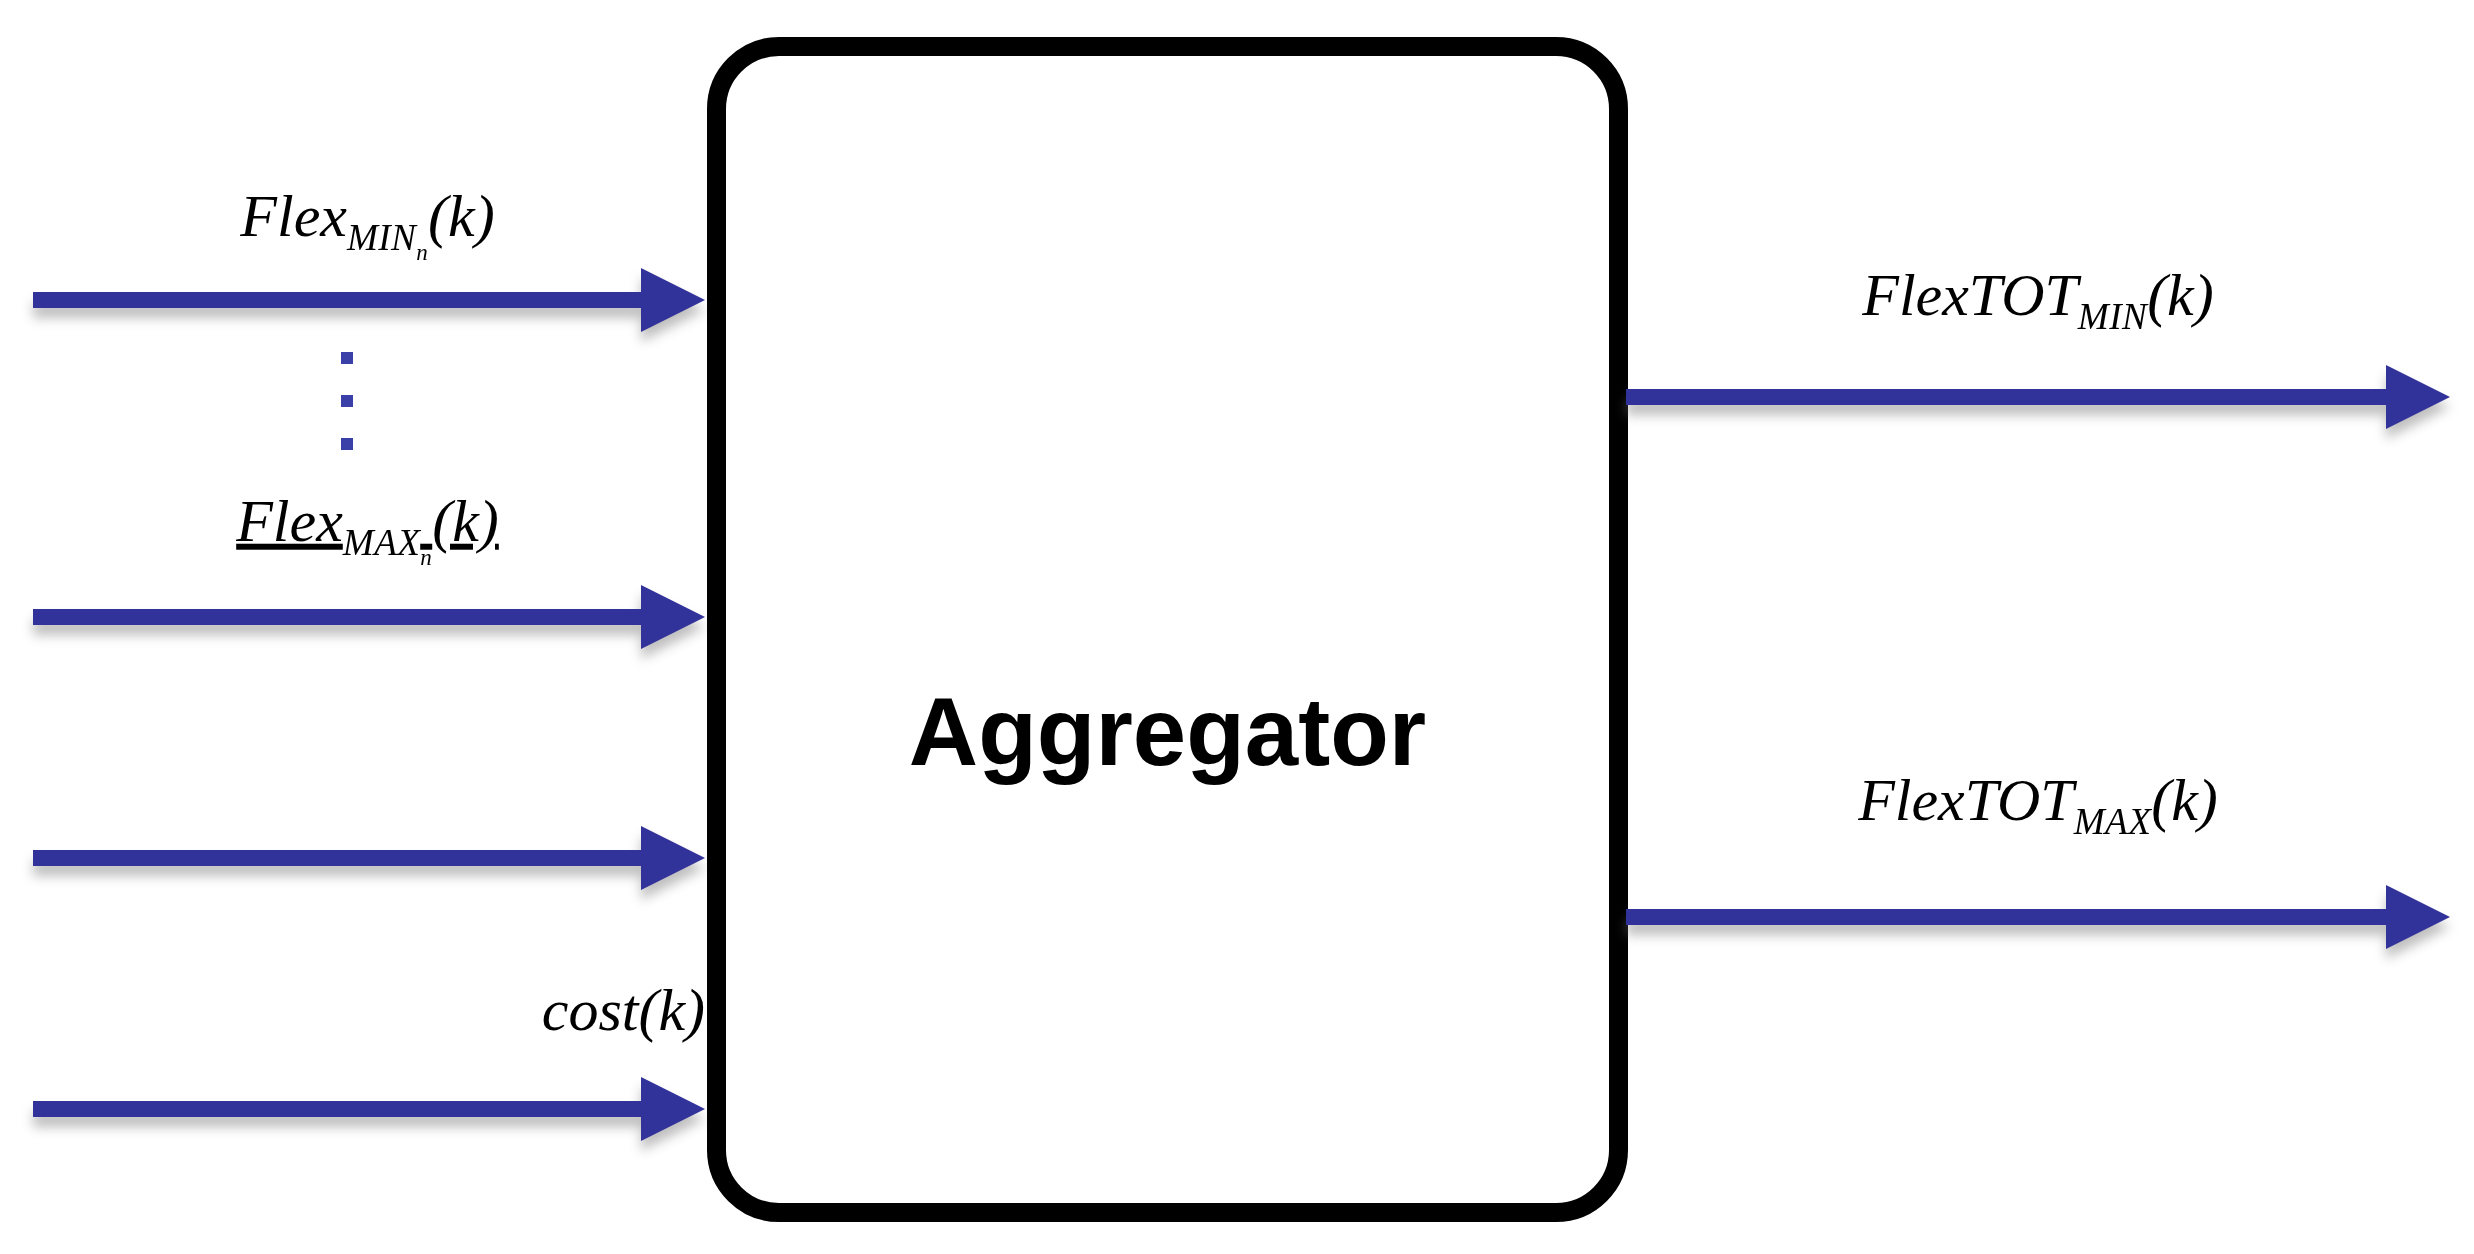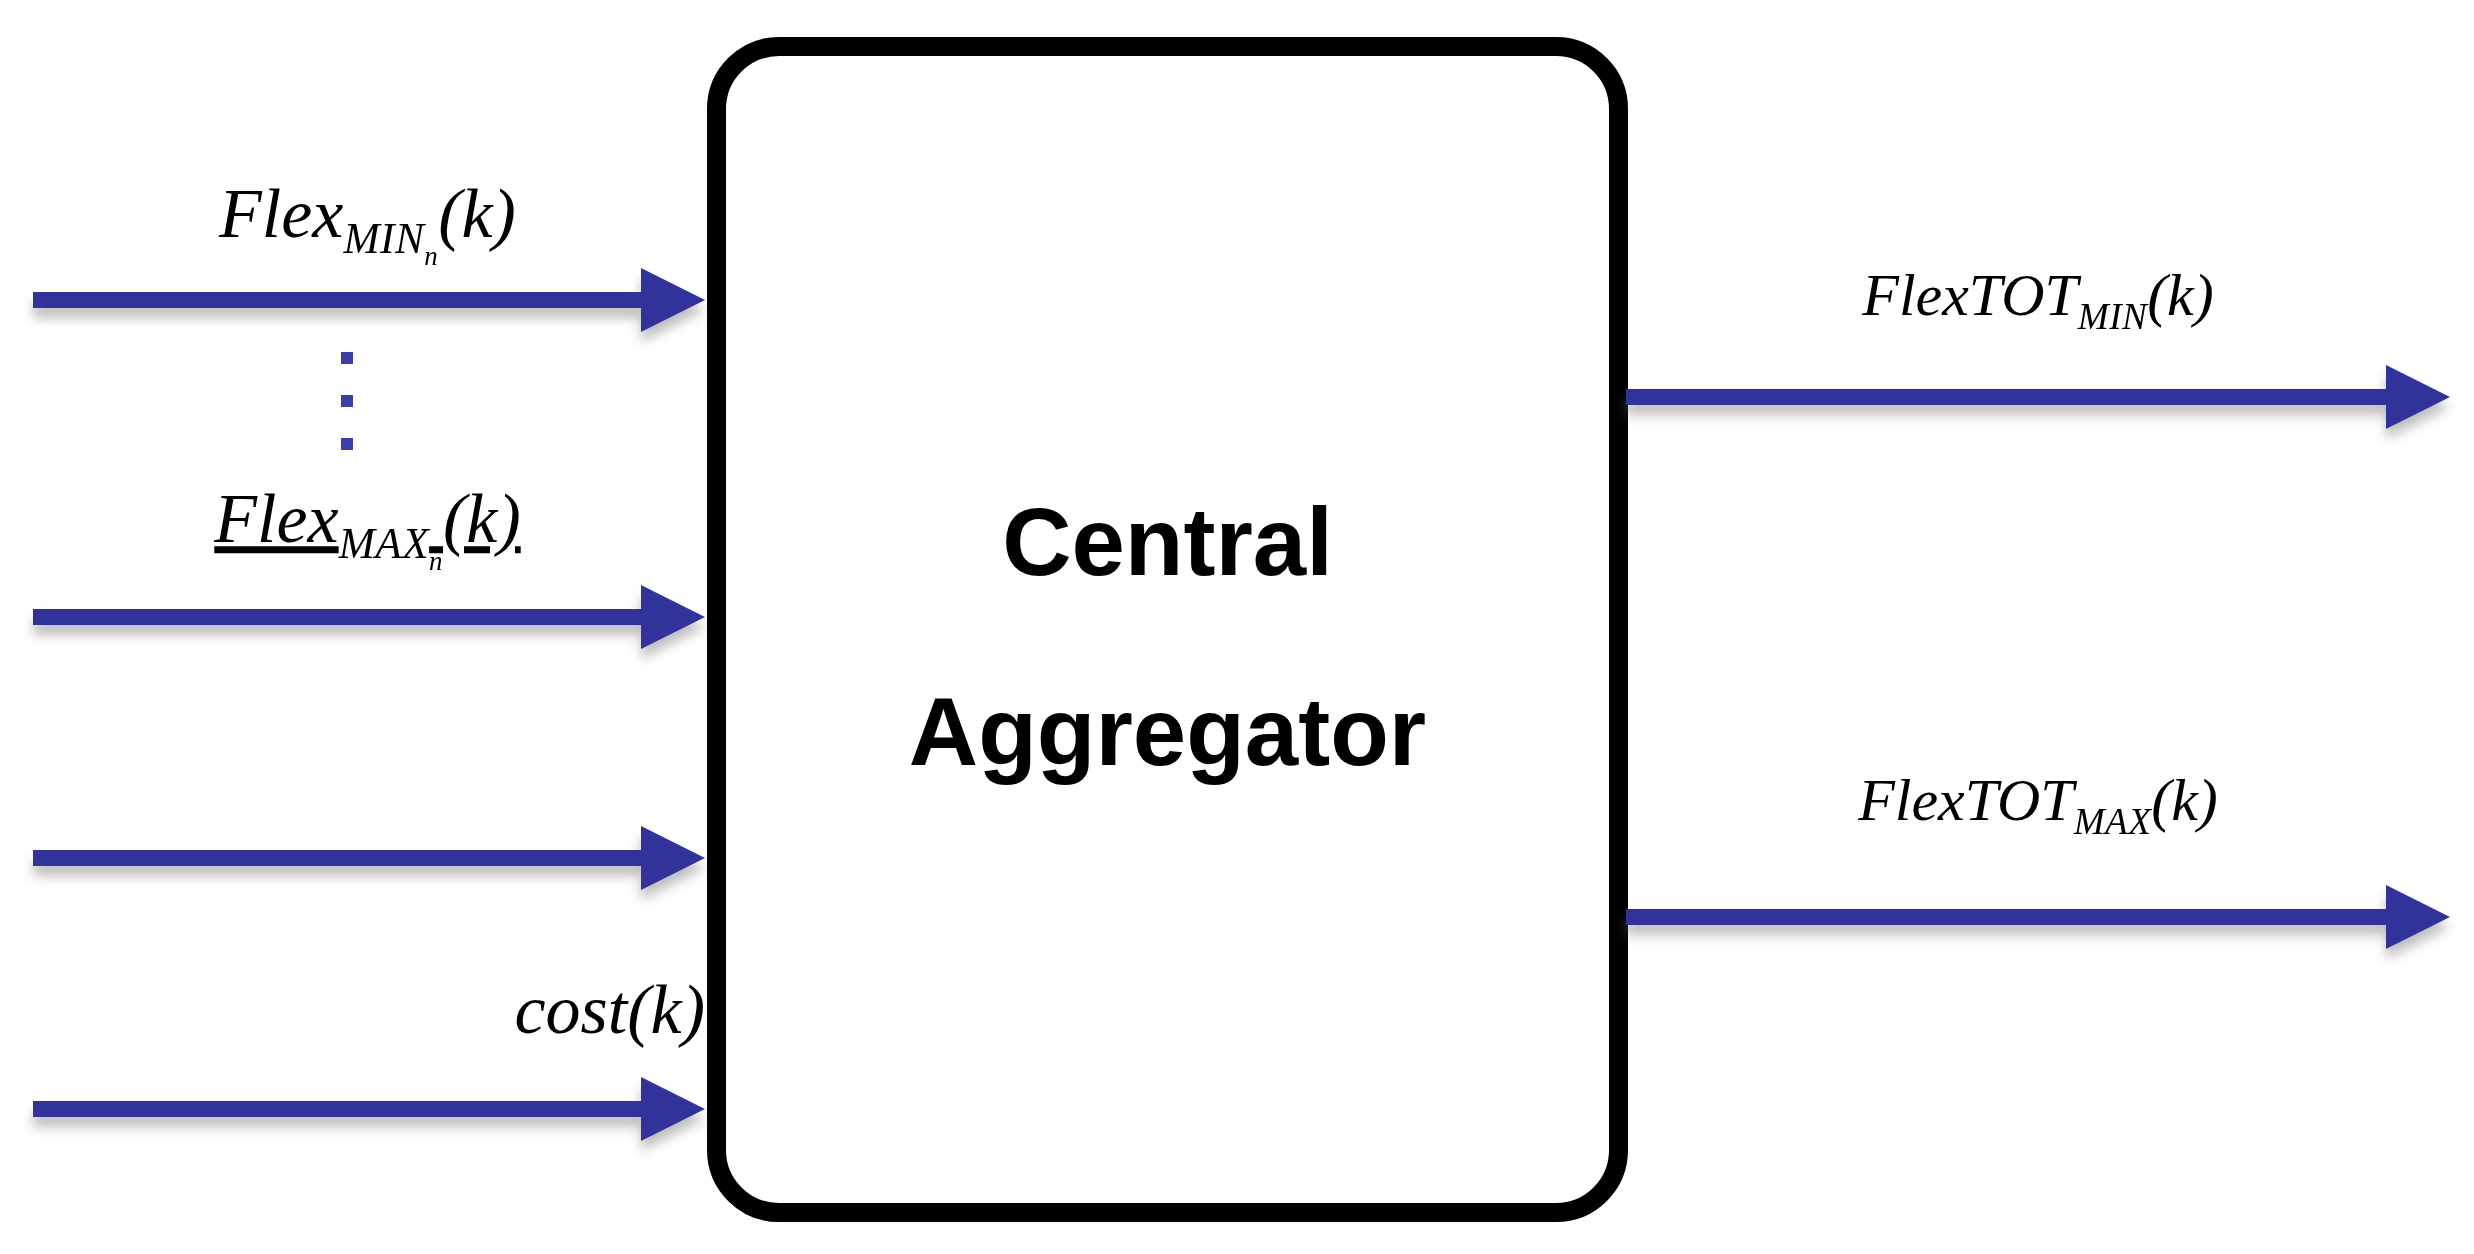--- a/index.html
+++ b/index.html
@@ -45,21 +45,21 @@
     white-space: nowrap;
   }
   .agg-title.line1 { top: 438px; }
   .agg-title.line2 { top: 628px; }
 
   
   .math-label {
     position: absolute;
     text-align: center;
     font-style: italic;
-    font-size: 70px;
+    font-size: 60px;
     line-height: 1;
     white-space: nowrap;
     transform: translateY(-50%);
     color: var(--text);
   }
   .math-label.side-left  { left: 30px;   width: 675px; }
   .math-label.side-right { left: 1626px; width: 824px; font-size: 60px; }
   .m-sub    { font-size: 0.62em; vertical-align: -0.38em; letter-spacing: 0.01em; }
   .m-subsub { font-size: 0.62em; vertical-align: -0.45em; }
 
@@ -155,21 +155,20 @@
   <div class="math-label side-left label-in-4">
     <span>cost</span><span>(k)</span>
   </div>
 
   <div class="arrow side-left in-4">
     <div class="shaft"></div>
     <div class="head"></div>
   </div>
 
   <div class="agg-box">
-    <div class="agg-title line1">Central</div>
     <div class="agg-title line2">Aggregator</div>
   </div>
 
   <div class="math-label side-right label-out-1">
     <span>FlexTOT</span><span class="m-sub"><span>MIN</span></span><span>(k)</span>
   </div>
 
   <div class="arrow side-right out-1">
     <div class="shaft"></div>
     <div class="head"></div>

